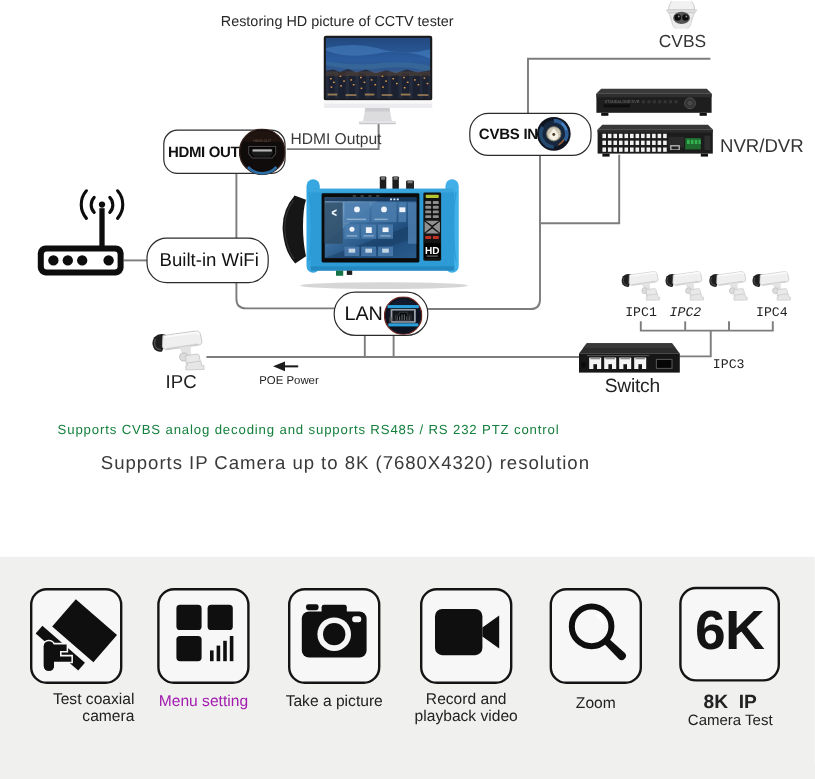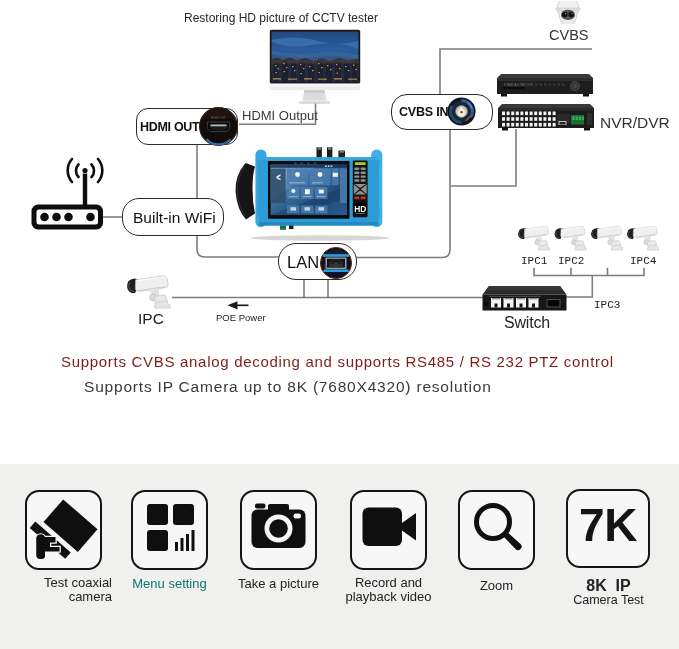--- a/index.html
+++ b/index.html
@@ -439,25 +439,25 @@
 </svg>
 <div class="abs" style="left:504px;top:314px;font-size:16px;letter-spacing:-0.2px;color:#222;">Switch</div>
 
 <svg class="abs" style="left:517px;top:225px;" width="144" height="28" viewBox="0 0 144 28">
   <use href="#cam"></use>
   <use href="#cam" x="36.5"></use>
   <use href="#cam" x="73"></use>
   <use href="#cam" x="109"></use>
 </svg>
 <div class="abs" style="left:521px;top:254.5px;width:26px;text-align:center;font-size:11px;font-family:'Liberation Mono',monospace;color:#222;">IPC1</div>
-<div class="abs" style="left:558px;top:254.5px;width:26px;text-align:right;font-size:11px;font-family:'Liberation Mono',monospace;color:#222;">IPC2</div>
+<div class="abs" style="left:558px;top:254.5px;width:26px;text-align:right;font-size:11px;font-family:'Liberation Mono',monospace;color:#222;font-style:italic;">IPC2</div>
 <div class="abs" style="left:594px;top:254.5px;width:26px;text-align:center;font-size:11px;font-family:'Liberation Mono',monospace;color:#222;margin-top:44px;">IPC3</div>
 <div class="abs" style="left:630px;top:254.5px;width:26px;text-align:center;font-size:11px;font-family:'Liberation Mono',monospace;color:#222;">IPC4</div>
 
-<div class="abs" style="left:48px;top:353px;font-size:15px;color:#7f1d1d;letter-spacing:0.7px;margin-left:13px;">Supports CVBS analog decoding and supports RS485 / RS 232 PTZ control</div>
+<div class="abs" style="left:48px;top:353px;font-size:11px;color:#15803d;letter-spacing:0.7px;">Supports CVBS analog decoding and supports RS485 / RS 232 PTZ control</div>
 <div class="abs" style="left:48px;top:378px;font-size:15.5px;color:#3a3a3a;letter-spacing:0.8px;margin-left:36px;">Supports IP Camera up to 8K (7680X4320) resolution</div>
 
 <div class="abs" style="left:25px;top:490px;width:77px;height:80px;background:#f7f7f7;border:2.2px solid #141414;border-radius:14px;box-sizing:border-box;"></div>
 <div class="abs" style="left:131px;top:490px;width:77px;height:80px;background:#f7f7f7;border:2.2px solid #141414;border-radius:14px;box-sizing:border-box;"></div>
 <div class="abs" style="left:240px;top:490px;width:77px;height:80px;background:#f7f7f7;border:2.2px solid #141414;border-radius:14px;box-sizing:border-box;"></div>
 <div class="abs" style="left:350px;top:490px;width:77px;height:80px;background:#f7f7f7;border:2.2px solid #141414;border-radius:14px;box-sizing:border-box;"></div>
 <div class="abs" style="left:458px;top:490px;width:77px;height:80px;background:#f7f7f7;border:2.2px solid #141414;border-radius:14px;box-sizing:border-box;"></div>
 <div class="abs" style="left:566px;top:489px;width:84px;height:79px;background:#f7f7f7;border:2.2px solid #141414;border-radius:14px;box-sizing:border-box;"></div>
 
 <svg class="abs" style="left:25px;top:490px;" width="77" height="80" viewBox="0 0 77 80">
@@ -499,21 +499,21 @@
   <rect x="12.5" y="17.5" width="39.5" height="38.5" rx="6" fill="#0f0f0f"></rect>
   <path d="M52,33 L66,23 L66,50.5 L52,40.5 Z" fill="#0f0f0f"></path>
 </svg>
 
 <svg class="abs" style="left:458px;top:490px;" width="77" height="80" viewBox="0 0 77 80">
   <circle cx="35" cy="32" r="16.5" fill="none" stroke="#0f0f0f" stroke-width="5"></circle>
   <path d="M44.5,45.5 l4,-4 14,12.5 q2.5,2.5 0,5 l0,0 q-2.5,2.5 -5,0 Z" fill="#0f0f0f"></path>
   <path d="M40,23 a11,11 0 0 1 4.5,5" stroke="#fff" stroke-width="3" fill="none" stroke-linecap="round"></path>
 </svg>
 
-<div class="abs" style="left:566px;top:502px;width:84px;text-align:center;font-size:46px;font-weight:bold;color:#141414;letter-spacing:-0.5px;line-height:46px;">7K</div>
+<div class="abs" style="left:566px;top:502px;width:84px;text-align:center;font-size:46px;font-weight:bold;color:#141414;letter-spacing:-0.5px;line-height:46px;">6K</div>
 
 <div class="abs" style="left:15px;top:575.5px;width:97px;text-align:right;font-size:13px;color:#222;line-height:14.5px;">Test coaxial<br>camera</div>
-<div class="abs" style="left:121px;top:575.5px;width:97px;text-align:center;font-size:13px;color:#0f766e;">Menu setting</div>
+<div class="abs" style="left:121px;top:575.5px;width:97px;text-align:center;font-size:13px;color:#a21caf;">Menu setting</div>
 <div class="abs" style="left:230px;top:575.5px;width:97px;text-align:center;font-size:13px;color:#222;">Take a picture</div>
 <div class="abs" style="left:340px;top:575.5px;width:97px;text-align:center;font-size:13px;color:#222;line-height:14.5px;">Record and<br>playback video</div>
 <div class="abs" style="left:448px;top:578px;width:97px;text-align:center;font-size:13px;color:#222;">Zoom</div>
 <div class="abs" style="left:560px;top:577px;width:97px;text-align:center;font-size:16px;font-weight:bold;color:#222;">8K&nbsp; IP</div>
 <div class="abs" style="left:560px;top:593px;width:97px;text-align:center;font-size:12.5px;color:#222;">Camera Test</div>
 
 </body></html>

